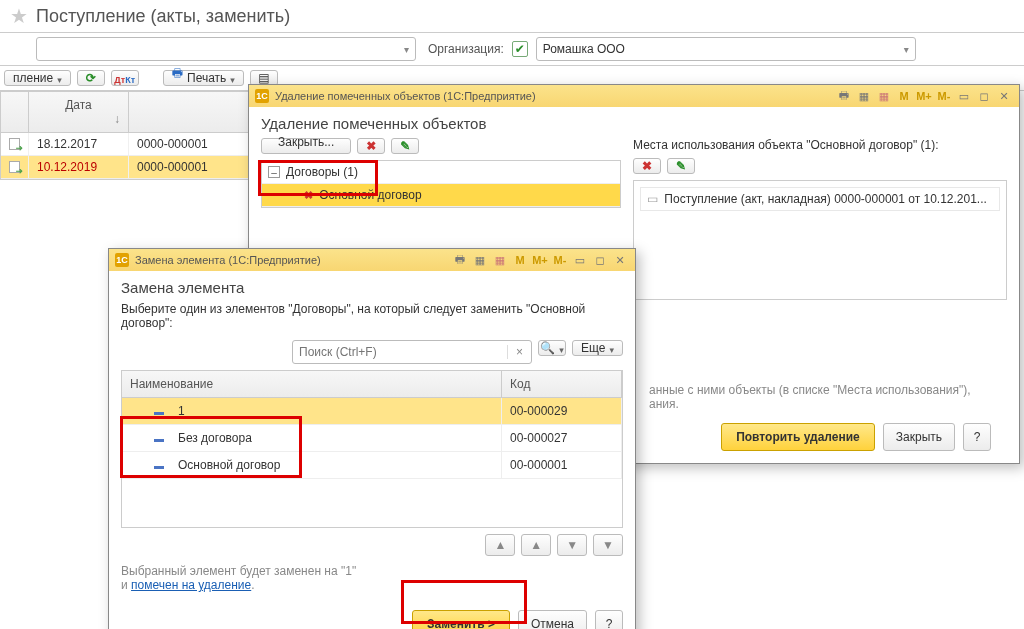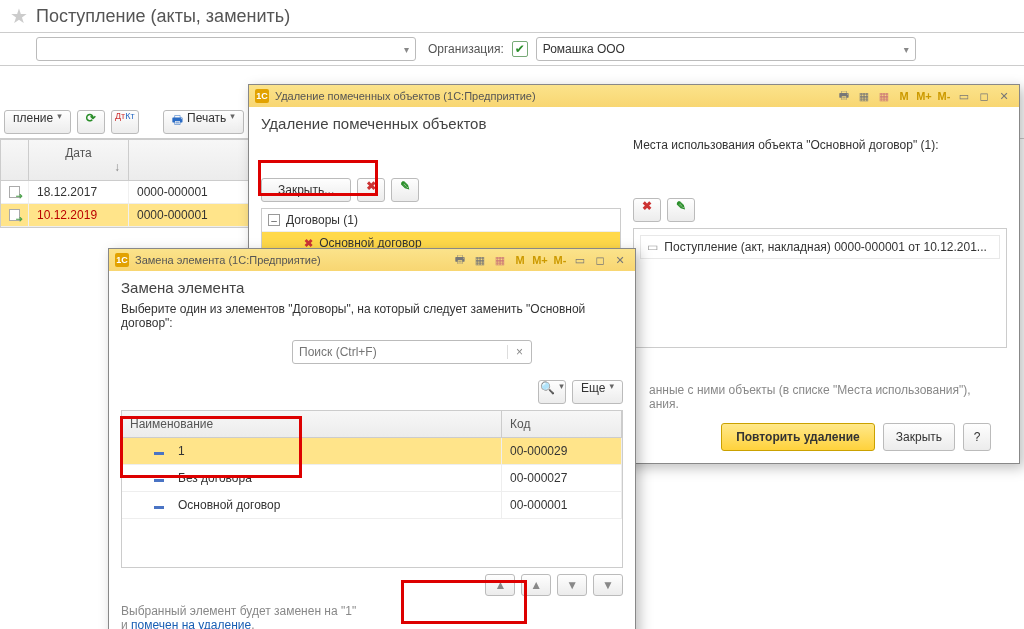--- a/index.html
+++ b/index.html
@@ -17,21 +17,21 @@
   .star-icon { color:#ccc; font-size:20px; margin-right:8px; cursor:pointer; }
   .page-title { font-size: 18px; color:#555; }
   .topbar { display:flex; align-items:center; padding:4px 10px; border-bottom:1px solid #ccc; }
   .filterbar { display:flex; align-items:center; padding:4px 4px; gap:4px; border-bottom:1px solid #ccc; }
   .combo { border:1px solid #bbb; border-radius:3px; height:24px; display:flex; align-items:center; padding:0 6px; background:#fff; }
   .combo.small { width:380px; }
   .combo.big { width:380px; }
   .combo .caret { margin-left:auto; color:#888; font-size:10px; }
   .chk { width:16px; height:16px; border:1px solid #7a7; background:#fff; display:inline-flex; align-items:center; justify-content:center; color:#2a8e2a; font-size:12px; border-radius:2px; }
   .toolbar { display:flex; align-items:center; gap:6px; padding:4px 4px; border-bottom:1px solid #ccc; }
-  .btn { border:1px solid #bbb; border-radius:3px; background:linear-gradient(#fefefe,#ececec); height:24px; display:inline-flex; align-items:flex-start; padding:0 8px; cursor:pointer; font-size:12px;margin-top:40px; }
+  .btn { border:1px solid #bbb; border-radius:3px; background:linear-gradient(#fefefe,#ececec); height:16px; display:inline-flex; align-items:flex-end; padding:0 8px; cursor:pointer; font-size:12px; }
   .btn .caret { margin-left:4px; font-size:9px; color:#666; }
   .icon-green { color:#2a8e2a; font-weight:bold; }
   .icon-red { color:#c33; font-weight:bold; }
   .icon-blue { color:#2a6bc4; }
   .grid { border:1px solid #ccc; }
   .grid-head { display:flex; background:linear-gradient(#f7f7f7,#ececec); border-bottom:1px solid #ccc; }
   .grid-head > div { padding:6px 8px; border-right:1px solid #ccc; font-size:12px; color:#555; display:flex; align-items:center; }
   .grid-row { display:flex; border-bottom:1px solid #eee; }
   .grid-row > div { padding:4px 8px; border-right:1px solid #f0f0f0; }
   .grid-row.sel { background:#ffe48a; }
@@ -106,21 +106,21 @@
 
 <div class="toolbar">
   <span class="btn">
     <span>пление</span>
       <span class="caret">▾</span>
   </span>
   <span class="btn sq-btn">
       <span class="icon-green">⟳</span>
     </span>
   <span class="btn sq-btn">
-      <span style="font-size:9px;"><span style="color:#c33">Дт</span><span style="color:#2a6bc4">Кт</span></span>
+      <span style="font-size:9px;font-weight:bold;"><span style="color:#c33">Дт</span><span style="color:#2a6bc4">Кт</span></span>
     </span>
   <span style="width:12px;"></span>
   <span class="btn">
     <span class="icon-blue" style="margin-right:4px;">🖶</span>
     <span>Печать</span>
       <span class="caret">▾</span>
   </span>
   <span class="btn sq-btn">
       <span>▤</span>
     </span>

